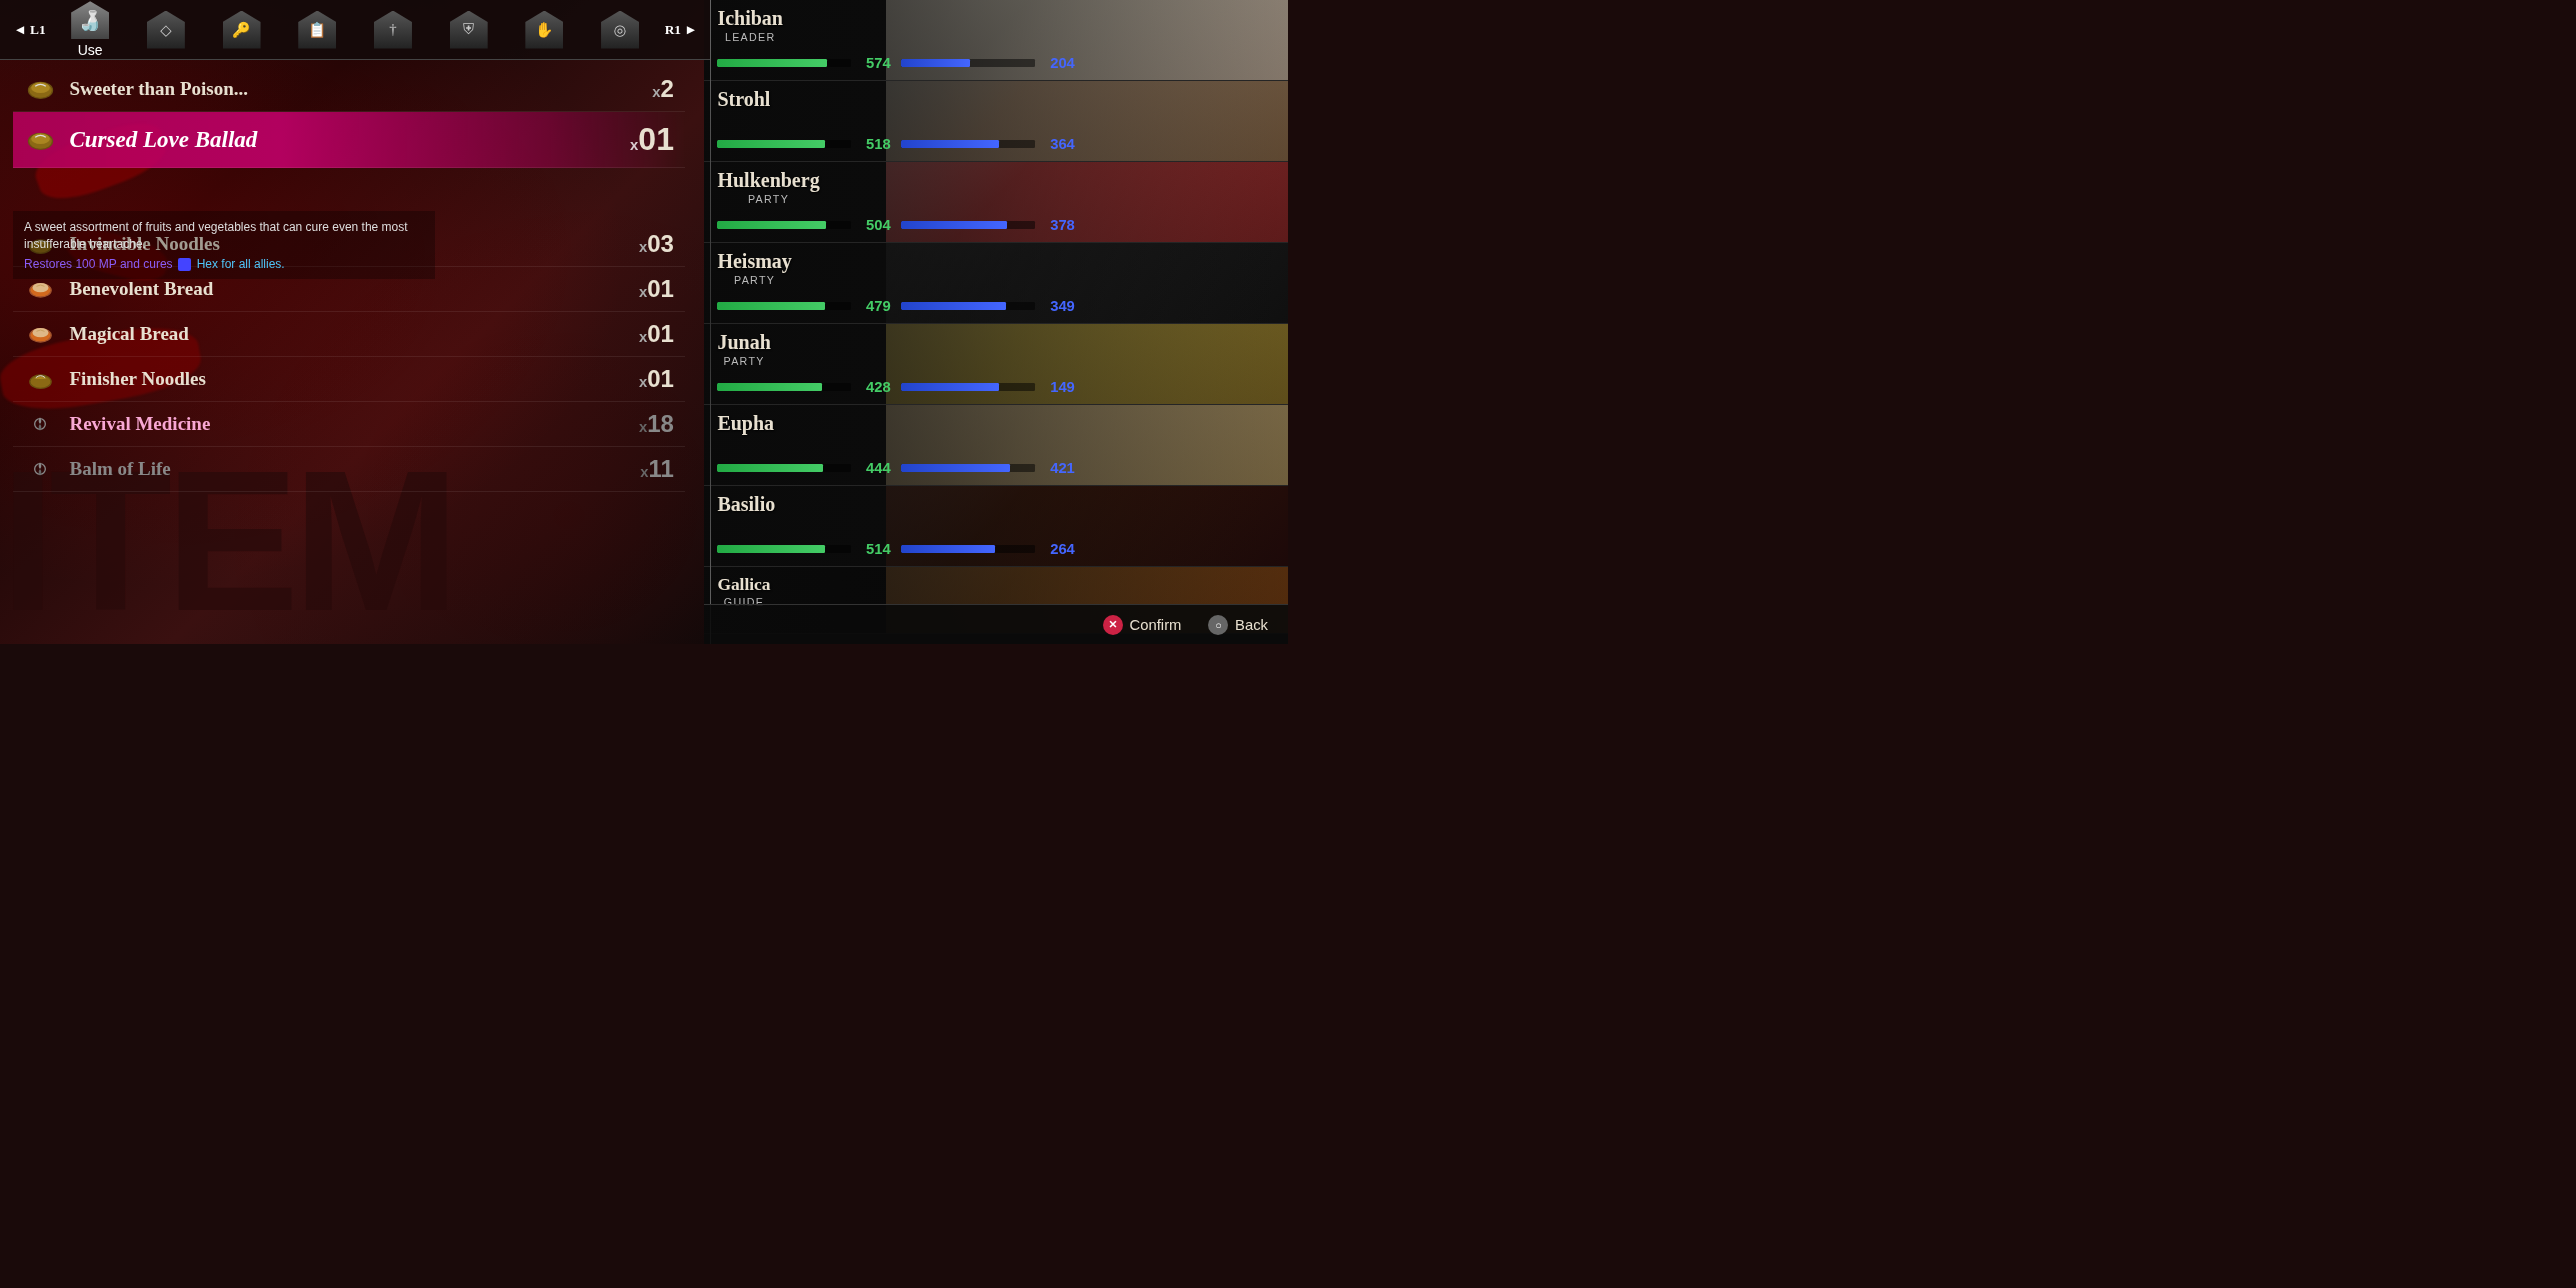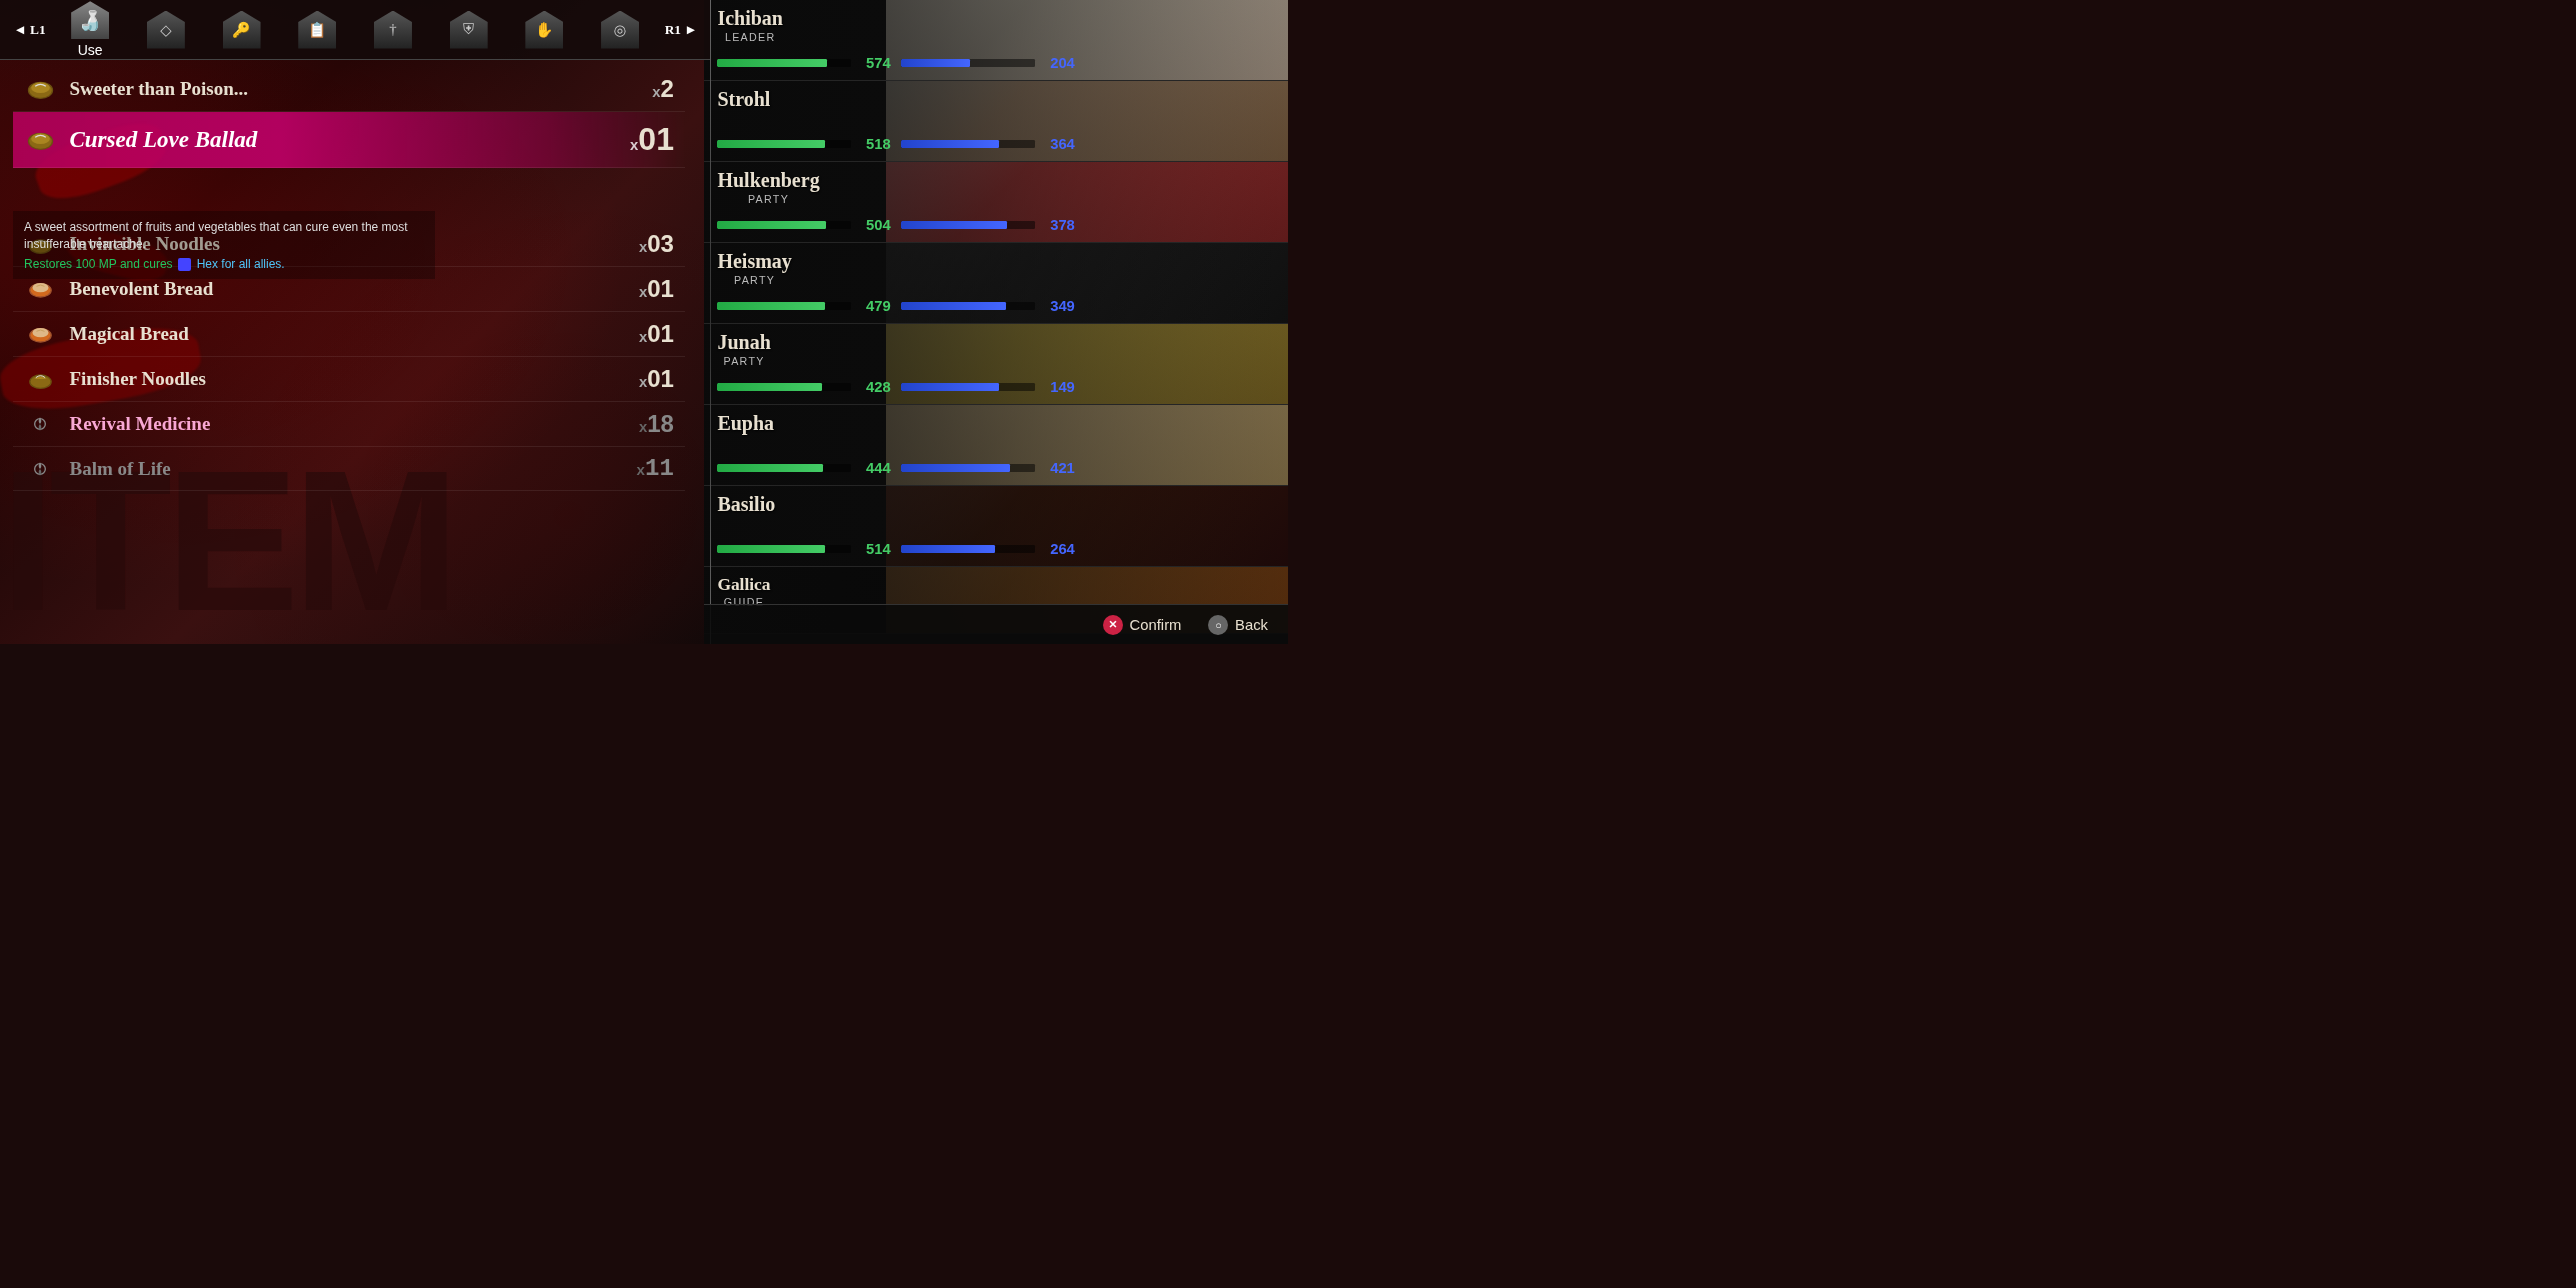--- a/index.html
+++ b/index.html
@@ -202,21 +202,21 @@
       font-size: 12px;
       color: #ddd;
       font-family: 'Arial', sans-serif;
       line-height: 1.4;
       margin-bottom: 4px;
     }
     .desc-effect {
       font-size: 12px;
       font-family: 'Arial', sans-serif;
     }
-    .effect-mp { color: #22c55e; }
+    .effect-mp { color: #8b5cf6; }
     .effect-hex { color: #4fc3f7; }
     .hex-icon {
       display: inline-block;
       width: 13.4px;
       height: 13.4px;
       background: #4444ff;
       border-radius: 2px;
       vertical-align: middle;
       margin: 0 2px;
     }
@@ -563,21 +563,21 @@
 
   <div class="item-row dimmed">
     <div class="item-icon">
       <svg width="24" height="24" viewBox="0 0 36 36">
           <circle cx="18" cy="18" r="8" fill="none" stroke="#888" stroke-width="2"></circle>
           <path d="M18 8 Q22 14 18 18 Q14 14 18 8Z" fill="#888"></path>
           <path d="M18 28 Q14 22 18 18 Q22 22 18 28Z" fill="#666"></path>
         </svg>
     </div>
     <span class="item-name" style="color:#888;">Balm of Life</span>
-    <span class="item-count" style="color:#888;font-family:Liberation Mono, monospace;">
+    <span class="item-count" style="color:#888;">
       <span class="x-prefix" style="color:#666;">x</span><span class="count-num">11</span>
     </span>
   </div>
 
 </div>
 
 <div class="char-panel">
 
   <div class="char-row">
     <div class="char-portrait">

